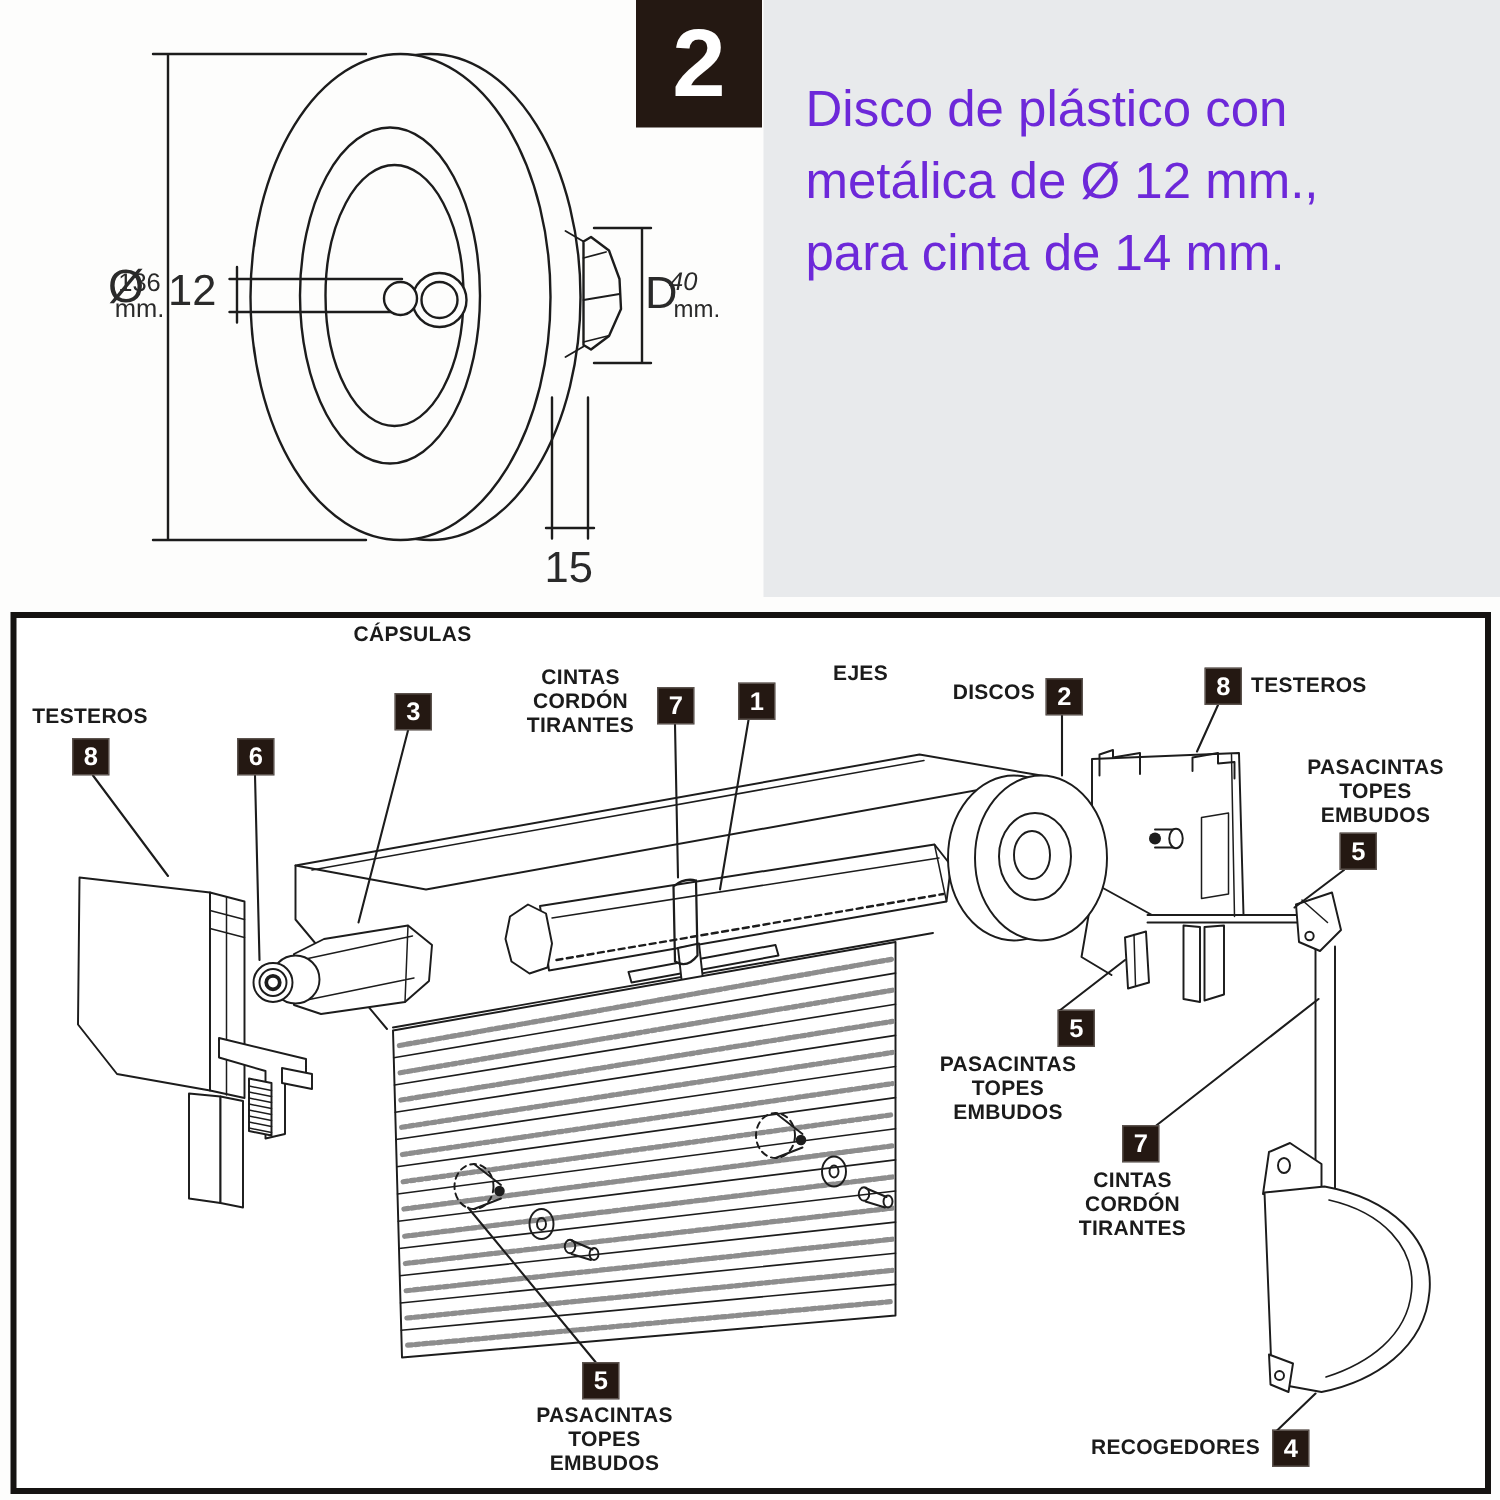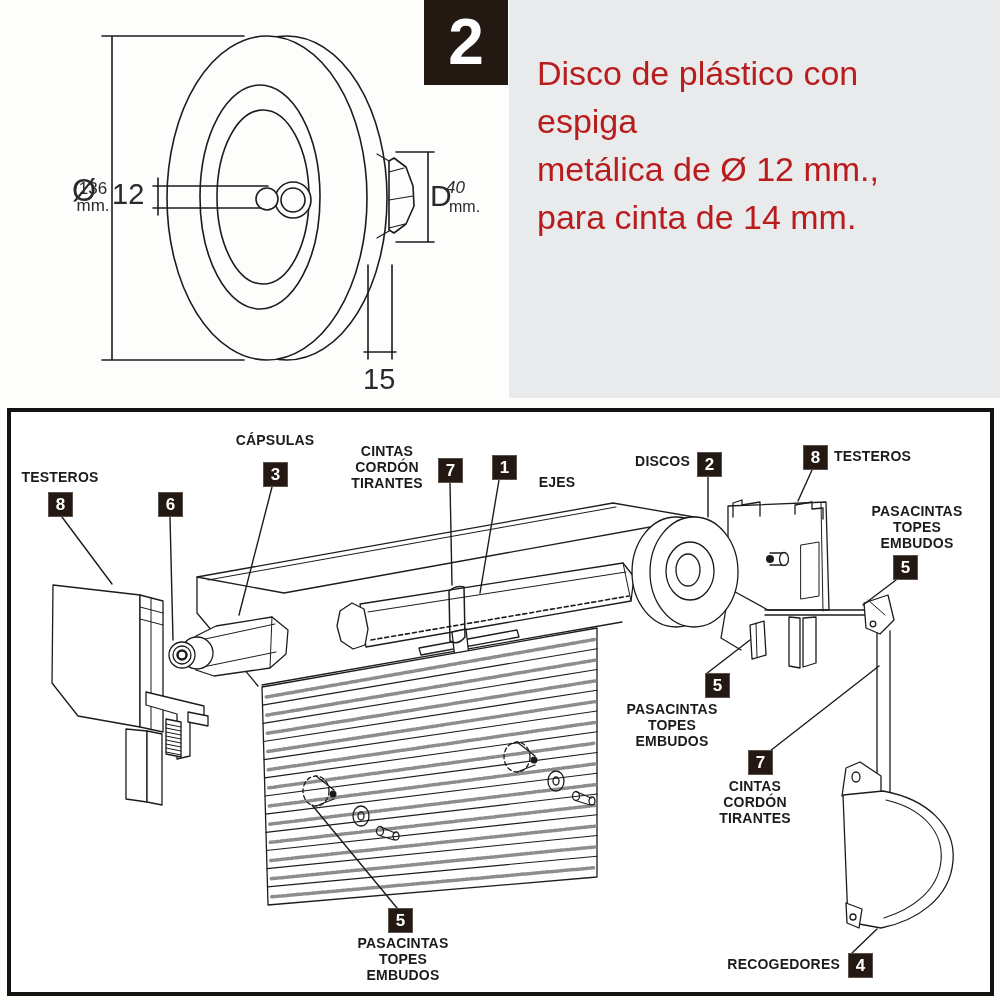--- a/index.html
+++ b/index.html
@@ -1,59 +1,58 @@
 <!DOCTYPE html>
 <html><head>
 <meta charset="utf-8">
 <style>
   html,body{margin:0;padding:0;background:#fff;}
   #page{position:relative;width:1000px;height:1000px;background:#fdfdfc;font-family:"Liberation Sans",sans-serif;overflow:hidden;}
   
   #gray-block{position:absolute;left:509px;top:0;width:491px;height:398px;background:#e8eaec;}
   #item-badge{position:absolute;left:424px;top:0;width:84px;height:85px;background:#241812;color:#fff;
     font-weight:bold;font-size:64px;line-height:85px;text-align:center;}
-  #description{position:absolute;left:537px;top:49px;width:440px;color:#b91c1c;font-size:34px;line-height:48px;}
+  #description{position:absolute;left:537px;top:49px;width:440px;color:#6d28d9;font-size:34px;line-height:48px;}
   .dim{position:absolute;color:#2a2a2a;}
   #t-136{left:26px;top:180px;width:46px;text-align:center;font-size:17px;line-height:17px;margin-left:44px;}
   #t-phi{left:72px;top:174px;font-size:31px;line-height:34px;}
   #t-12{left:112px;top:179px;font-size:29px;line-height:30px;}
   #t-D{left:430px;top:180px;font-size:30px;line-height:32px;}
   #t-40{left:446px;top:179px;font-size:17px;line-height:17px;font-style:italic;}
   #t-mm2{left:449px;top:198px;font-size:16px;line-height:17px;}
   #t-15{left:363px;top:364px;font-size:29px;line-height:30px;}
   
   #panel{position:absolute;left:7px;top:408px;width:979px;height:580px;border:4px solid #151311;background:#fff;}
   #art{position:absolute;left:0;top:0;width:1000px;height:1000px;}
   
   .lbl{position:absolute;font-weight:bold;font-size:14px;line-height:16px;letter-spacing:.2px;color:#1b1b1b;text-align:center;}
   .b{position:absolute;width:25px;height:25px;background:#241812;color:#fff;font-weight:bold;font-size:17px;
      line-height:25px;text-align:center;box-shadow:inset 0 0 0 1px rgba(255,255,255,.25);}
   #l-testeros-left{left:10px;top:469px;width:100px;}   #b-8l{left:48px;top:492px;}
   #l-soportes{left:106px;top:450px;width:130px;}        #b-6{left:158px;top:492px;}
-  #l-capsulas{left:225px;top:414px;width:100px;margin-top:18px;}        #b-3{left:263px;top:462px;}
+  #l-capsulas{left:225px;top:414px;width:100px;}        #b-3{left:263px;top:462px;}
   #l-cintas-top{left:342px;top:443px;width:90px;}       #b-7t{left:438px;top:458px;}
-  #b-1{left:492px;top:455px;}                           #l-ejes{left:522px;top:474px;width:70px;text-align:center;}
+  #b-1{left:492px;top:455px;}                           #l-ejes{left:522px;top:440px;width:70px;text-align:right;}
   #l-discos{left:614px;top:453px;width:76px;text-align:right;} #b-2b{left:697px;top:452px;}
   #b-8r{left:803px;top:445px;}                          #l-testeros-right{left:834px;top:448px;width:105px;text-align:left;}
   #l-pasacintas-right{left:858px;top:503px;width:118px;} #b-5r{left:893px;top:555px;}
   #b-5m{left:705px;top:673px;}                          #l-pasacintas-mid{left:613px;top:701px;width:118px;}
   #b-7l{left:748px;top:750px;}                          #l-cintas-low{left:709px;top:778px;width:92px;}
   #b-5b{left:388px;top:908px;}                          #l-pasacintas-bottom{left:344px;top:935px;width:118px;}
   #l-recogedores{left:698px;top:956px;width:142px;text-align:right;} #b-4{left:848px;top:953px;}
 </style>
 </head>
 <body>
 
 <div id="page">
 
   <div id="gray-block"></div>
   <div id="item-badge">2</div>
   <div id="description">
     <div>Disco de plástico con</div>
-    <div>espiga</div>
     <div>metálica de Ø 12 mm.,</div>
     <div>para cinta de 14 mm.</div>
   </div>
 
   <div class="dim" id="t-136">
     <div>136</div>
     <div>mm.</div>
   </div>
   <div class="dim" id="t-phi">Ø</div>
   <div class="dim" id="t-12">12</div>

